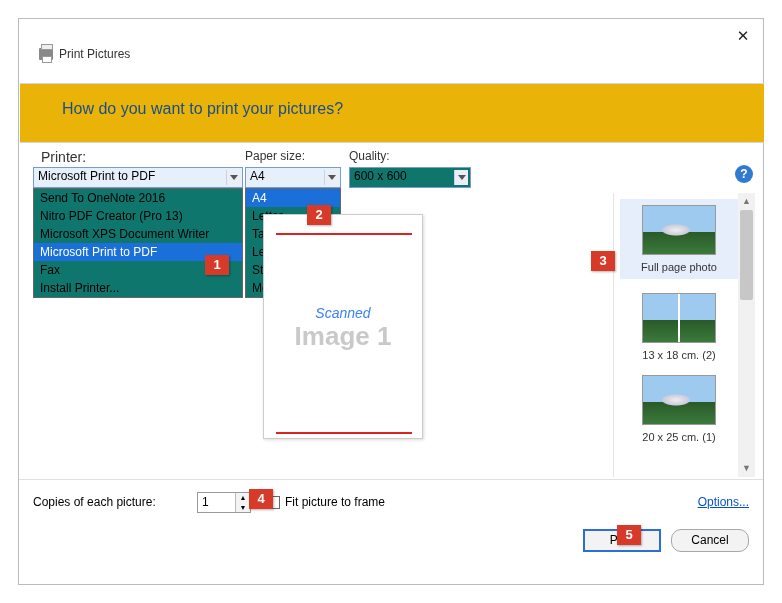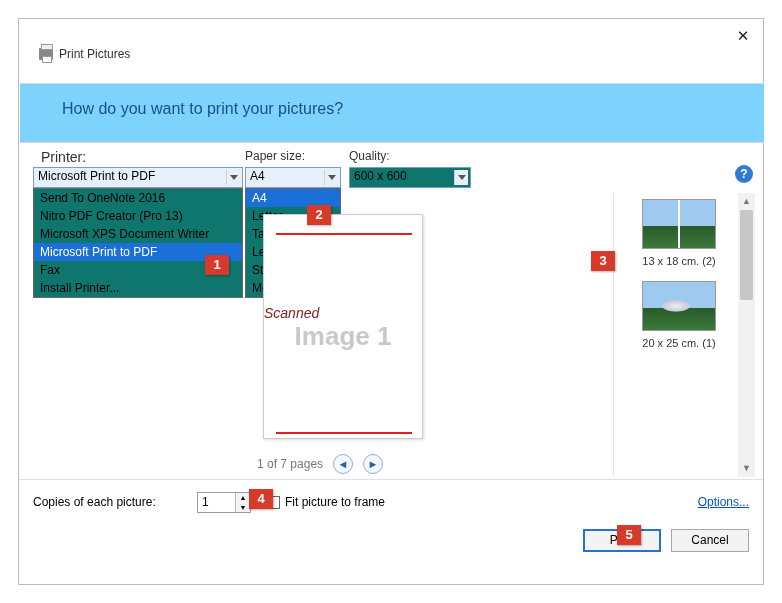--- a/index.html
+++ b/index.html
@@ -3,41 +3,41 @@
 <meta charset="utf-8">
 <style>
   * { box-sizing: border-box; font-family: "Segoe UI", Tahoma, sans-serif; }
   body { margin: 0; background: #fff; width: 782px; height: 603px; position: relative; }
   .dialog { position: absolute; left: 18px; top: 18px; width: 746px; height: 567px; border: 1px solid #bbb; background: #fff; }
   .close-x { position: absolute; right: 10px; top: 8px; width: 20px; height: 20px; font-size: 15px; color: #222; text-align: center; cursor: pointer; }
   .title-row { position: absolute; left: 14px; top: 28px; font-size: 12px; color: #333; display:flex; align-items:center; gap:6px;padding-left:6px;}
   .printer-icon { display:inline-block; width:14px; height:12px; background: linear-gradient(#888,#888); position:relative; border-radius:1px;}
   .printer-icon::before{content:"";position:absolute;left:2px;top:-4px;width:10px;height:4px;background:#eee;border:1px solid #999;}
   .printer-icon::after{content:"";position:absolute;left:3px;top:8px;width:8px;height:5px;background:#fff;border:1px solid #999;}
-  .banner { position:absolute; left:1px; top:64px; width:744px; height:60px; background:#7dd3fc; border-top:1px solid #d0d7e2; border-bottom:1px solid #d0d7e2; }
+  .banner { position:absolute; left:1px; top:64px; width:744px; height:60px; background:#eab308; border-top:1px solid #d0d7e2; border-bottom:1px solid #d0d7e2; }
   .banner-text{ position:absolute; left:42px; top:16px; font-size:16px; color:#1a4e8a; }
   .labels{ position:absolute; left:22px; top:130px; font-size:14px; color:#333;}
   .label2{ position:absolute; left:226px; top:130px; font-size:12px; color:#333;}
   .label3{ position:absolute; left:330px; top:130px; font-size:12px; color:#333;}
   .help-icon{position:absolute; right:10px; top:146px; width:18px;height:18px;border-radius:50%;background:#2f7bd1;color:#fff;font-weight:bold;font-size:12px;text-align:center;line-height:18px;cursor:pointer;}
   .combo { position:absolute; height:21px; border:1px solid #7a9acb; background:#0f766e; font-size:12px; padding:1px 18px 1px 4px; }
   .combo .arrow{ position:absolute; right:2px; top:2px; width:14px; height:15px; background:#e9eef7; border-left:1px solid #c9d3e6; }
   .combo .arrow::after{content:"";position:absolute;left:3px;top:5px;border-left:4px solid transparent;border-right:4px solid transparent;border-top:5px solid #555;}
   #printer-combo{ left:14px; top:148px; width:210px; background:#e6f0fb;}
   #paper-combo{ left:226px; top:148px; width:96px; background:#e6f0fb;}
   #quality-combo{ left:330px; top:148px; width:122px;}
   .dropdown{ position:absolute; border:1px solid #666; background:#0f766e; font-size:12px;}
   .dropdown div{ padding:2px 6px; white-space:nowrap;}
   .dropdown .sel{ background:#1a6fd8; color:#fff;}
   #printer-dd{ left:14px; top:169px; width:210px;}
   #paper-dd{ left:226px; top:169px; width:96px;}
   .preview{ position:absolute; left:244px; top:195px; width:160px; height:225px; background:#fff; border:1px solid #ccc; box-shadow:1px 1px 3px rgba(0,0,0,.15);}
   .preview .redtop{position:absolute;left:12px;top:18px;width:136px;height:2px;background:#d22;}
   .preview .redbot{position:absolute;left:12px;bottom:4px;width:136px;height:2px;background:#d22;}
-  .preview .wm1{position:absolute; width:100%; top:90px; color:#7f1d1d; font-size:14px; font-style:italic;}
+  .preview .wm1{position:absolute; width:100%; top:90px; text-align:center; color:#3b82f6; font-size:14px; font-style:italic;}
   .preview .wm2{position:absolute; width:100%; top:106px; text-align:center; color:#c9c9c9; font-size:26px; font-weight:600;}
   .pager{position:absolute; left:238px; top:435px; font-size:12px; color:#777; display:flex; align-items:center; gap:10px;}
   .navbtn{width:20px;height:20px;border:1px solid #8faedd;border-radius:50%;background:#f4f8ff;display:inline-flex;align-items:center;justify-content:center;cursor:pointer;}
   .navbtn span{font-size:11px;color:#2a5fb0;}
   .sidebar{position:absolute; right:8px; top:174px; width:142px; height:284px; border-left:1px solid #e4e4e4;}
   .scrollbar{position:absolute; right:0; top:0; width:17px; height:100%; background:#f1f1f1;}
   .scrollbar .up,.scrollbar .down{height:17px;background:#f1f1f1;text-align:center;font-size:9px;color:#777;line-height:17px;cursor:pointer;}
   .scrollbar .thumb{position:absolute;left:2px;top:17px;width:13px;height:90px;background:#c7c7c7;border-radius:2px;}
   .layout{width:118px; text-align:center; margin:6px 0 14px 6px;}
   .layout.sel{background:#e6eefb; padding:6px 0;}
@@ -49,21 +49,21 @@
   .sep{position:absolute;left:0;top:460px;width:100%;height:1px;background:#e0e0e0;}
   .copies-label{position:absolute;left:14px;top:476px;font-size:12px;}
   .spinner{position:absolute;left:178px;top:473px;width:54px;height:21px;border:1px solid #999;font-size:12px;padding:2px 16px 2px 4px;background:#fff;}
   .spinbtns{position:absolute;right:0;top:0;width:15px;height:100%;border-left:1px solid #bbb;}
   .spinbtns div{height:50%;text-align:center;font-size:7px;line-height:9px;cursor:pointer;background:#f3f3f3;}
   .checkbox{position:absolute;left:248px;top:476px;font-size:12px;display:flex;align-items:flex-end;gap:5px;}
   .checkbox .box{width:13px;height:13px;border:1px solid #666;background:#fff;}
   .options-link{position:absolute;right:14px;top:476px;font-size:12px;color:#0653c7;text-decoration:underline;cursor:pointer;}
   .btn{position:absolute;top:510px;width:78px;height:23px;font-size:12px;background:#f3f3f3;border:1px solid #a7a7a7;cursor:pointer;text-align:center;line-height:21px;}
   #print-btn{right:102px;border:2px solid #2a6fd6;line-height:19px;}
-  #cancel-btn{right:14px;}
+  #cancel-btn{right:14px;border-radius:10px;}
   .callout{position:absolute;width:24px;height:20px;background:#d83a2a;color:#fff;font-size:13px;font-weight:bold;text-align:center;line-height:20px;box-shadow:1px 1px 2px rgba(0,0,0,.3);}
   #c1{left:186px;top:236px;}
   #c2{left:288px;top:186px;}
   #c3{left:572px;top:232px;}
   #c4{left:230px;top:470px;}
   #c5{left:598px;top:506px;}
 </style>
 </head>
 <body>
 
@@ -112,32 +112,27 @@
       <div>More...</div>
     </div>
 
   <div class="preview">
     <div class="redtop"></div>
     <div class="wm1">Scanned</div>
     <div class="wm2">Image 1</div>
     <div class="redbot"></div>
   </div>
 
-  <div class="pager">
-    <span>1 of 7 pages</span>
-    <span class="navbtn">
-        <span>◄</span>
-      </span>
-    <span class="navbtn">
-        <span>►</span>
-      </span>
-  </div>
 
   <div class="sidebar">
     <div id="layouts-holder">
+        <div class="layout sel">
+          <div class="thumb-img"></div>
+          <div class="layout-label">Full page photo</div>
+        </div>
         <div class="layout">
           <div class="thumb-double">
             <div></div>
             <div></div>
           </div>
           <div class="layout-label">13 x 18 cm. (2)</div>
         </div>
         <div class="layout">
           <div class="thumb-img"></div>
           <div class="layout-label">20 x 25 cm. (1)</div>

